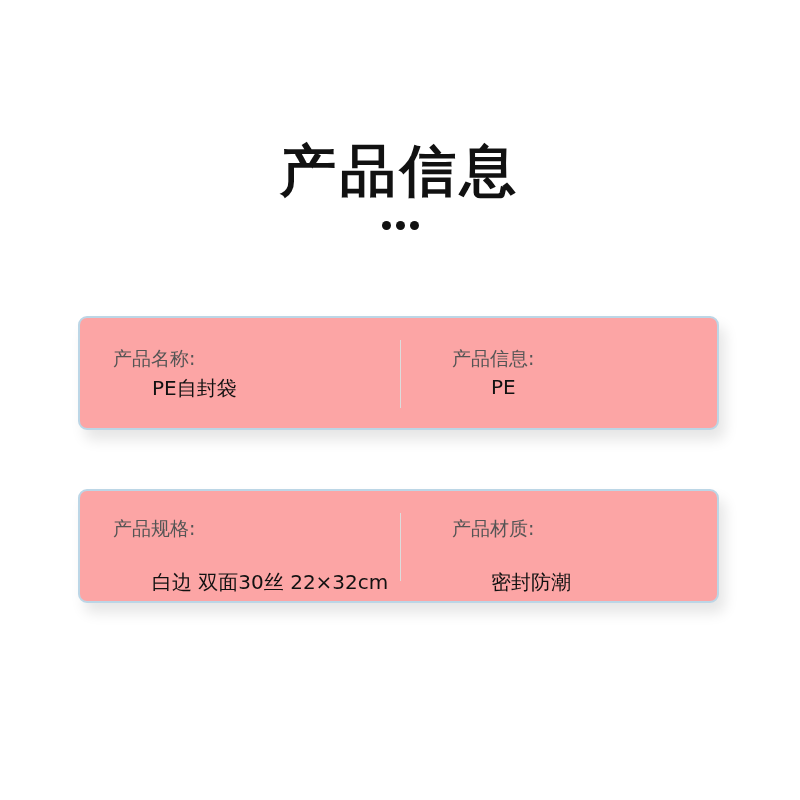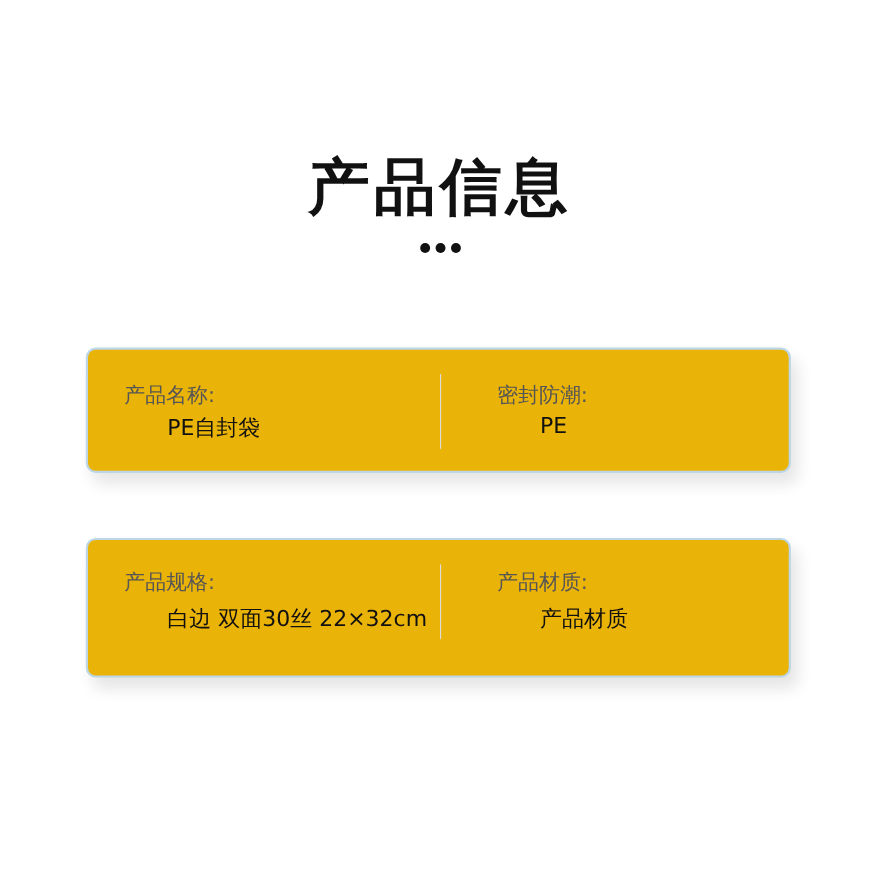--- a/index.html
+++ b/index.html
@@ -9,63 +9,63 @@
     }
     .title {
       position: absolute; left: 0; top: 136px; width: 800px; text-align: center;
       font-size: 56px; font-weight: bold; color: #111111; letter-spacing: 4px; line-height: 70px;
     }
     .dots {
       position: absolute; top: 221px; left: 0; width: 800px; display: flex; justify-content: center; gap: 5px;
     }
     .dot { width: 9px; height: 9px; border-radius: 50%; background: #111111; }
     .card {
-      position: absolute; left: 78px; width: 641px; background: #eab308;
+      position: absolute; left: 78px; width: 641px; background: #fca5a5;
       border: 2px solid #bcd6e6; border-radius: 9px;
       box-shadow: 6px 10px 14px rgba(0,0,0,0.10);
       box-sizing: border-box;
     }
     .card1 { top: 316px; height: 114px; }
-    .card2 { top: 489px; height: 127px; padding-left: 20px; }
+    .card2 { top: 489px; height: 114px; padding-left: 20px; }
     .divider {
       position: absolute; left: 320px; top: 22px; width: 1px; height: 68px; background: #dcdcdc;
     }
     .cell { position: absolute; top: 0; height: 100%; }
     .cell .label { position: absolute; font-size: 19px; color: #555555; white-space: nowrap; }
     .cell .value { position: absolute; font-size: 20px; color: #111111; white-space: nowrap; margin-left: 39px; }
     .card1 .left { left: 33px; } .card1 .right { left: 372px; }
     .card1 .label { top: 28px; } .card1 .value { top: 57px; }
     .card2 .left { left: 33px; } .card2 .right { left: 372px; }
-    .card2 .label { top: 25px; } .card2 .value { top: 58px; text-align: right; }
+    .card2 .label { top: 25px; } .card2 .value { top: 78px; text-align: right; }
   </style>
 </head>
 <body>
 
 <div class="title">产品信息</div>
 <div class="dots">
   <span class="dot"></span>
   <span class="dot"></span>
   <span class="dot"></span>
 </div>
 
 <div class="card card1">
   <div class="cell left">
     <div class="label">产品名称:</div>
     <div class="value">PE自封袋</div>
   </div>
   <div class="divider"></div>
   <div class="cell right">
-    <div class="label">密封防潮:</div>
+    <div class="label">产品信息:</div>
     <div class="value">PE</div>
   </div>
 </div>
 
 <div class="card card2">
   <div class="cell left">
     <div class="label">产品规格:</div>
     <div class="value">白边 双面30丝 22×32cm</div>
   </div>
   <div class="divider"></div>
   <div class="cell right">
     <div class="label">产品材质:</div>
-    <div class="value">产品材质</div>
+    <div class="value">密封防潮</div>
   </div>
 </div>
 
 </body></html>

